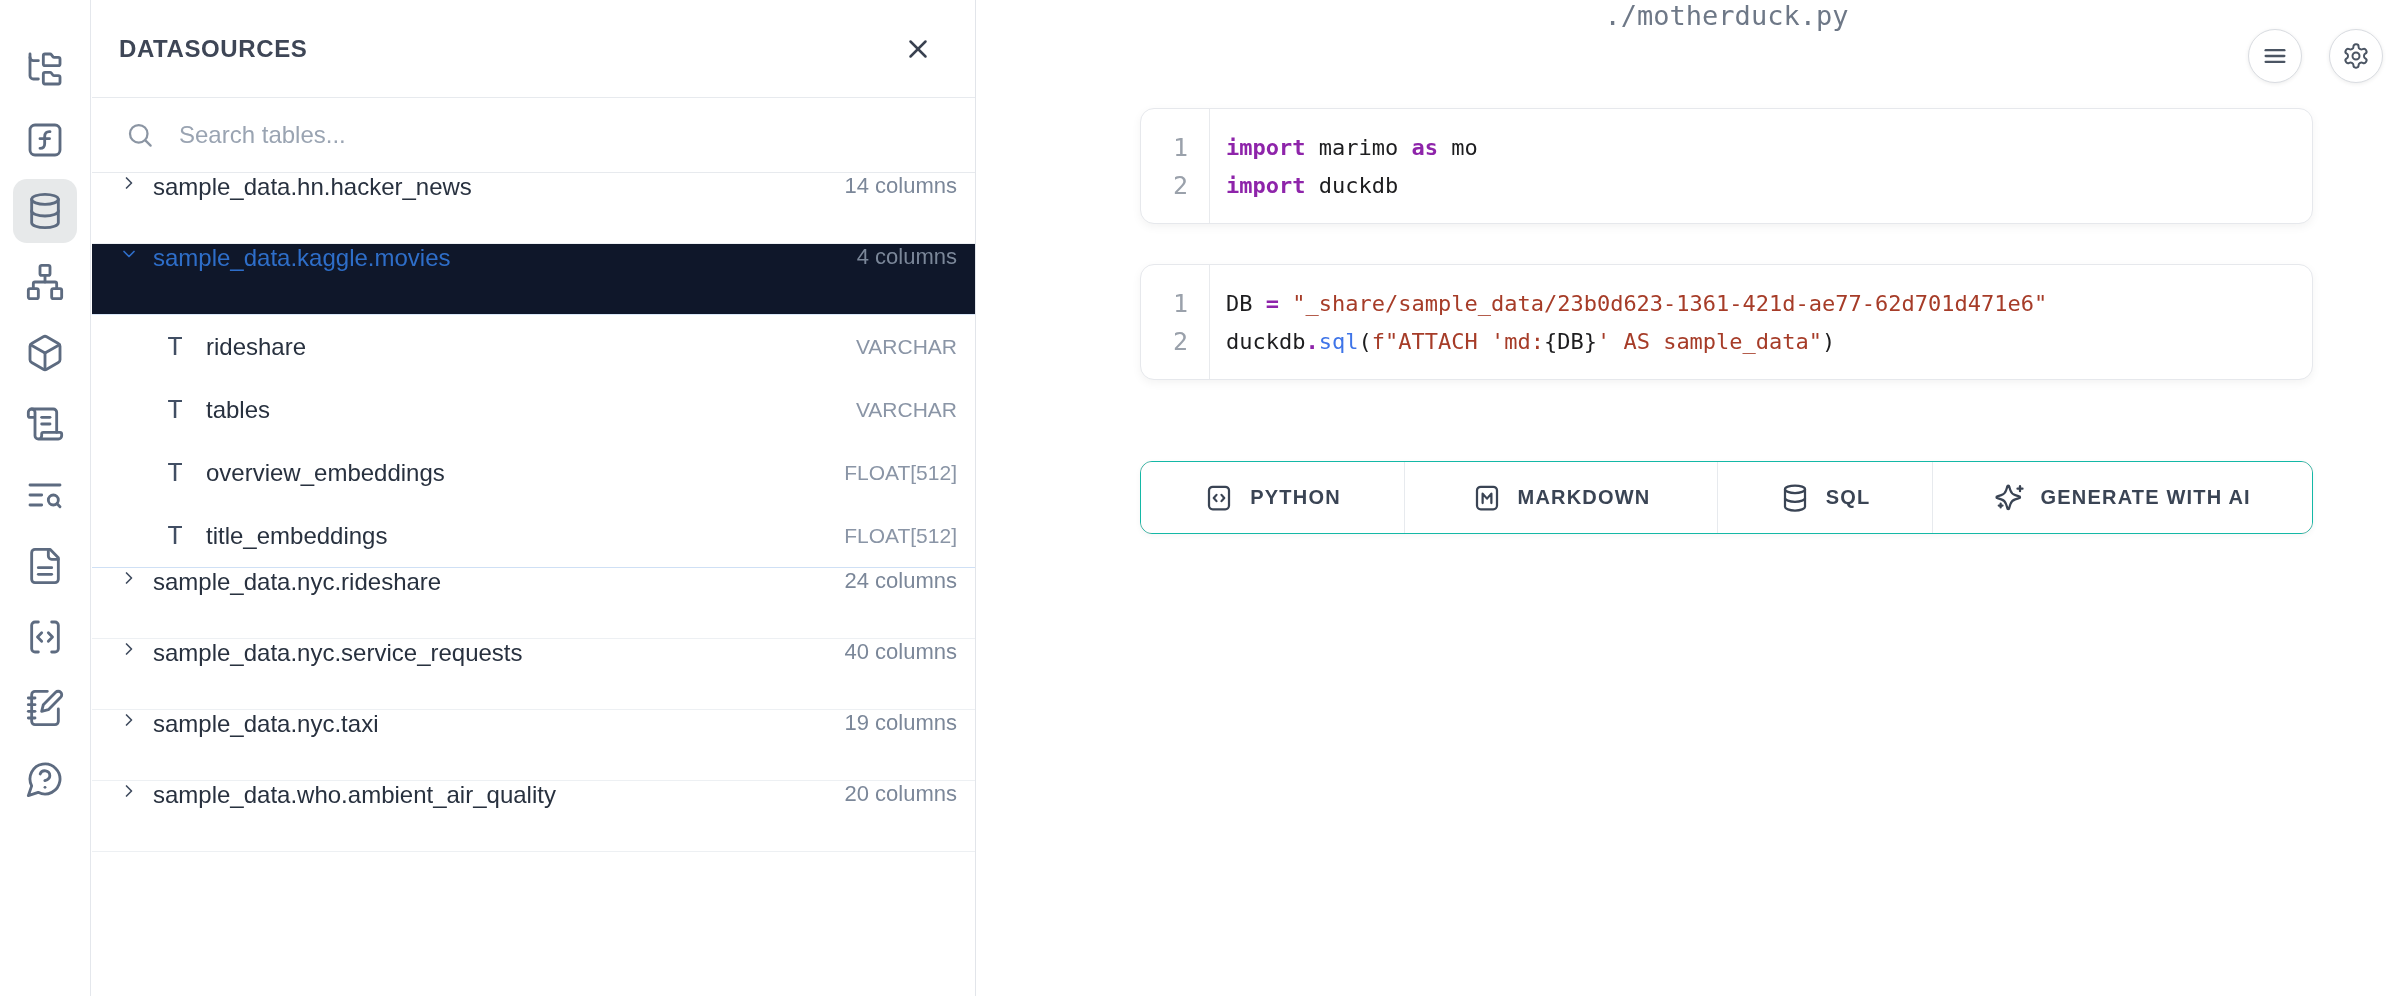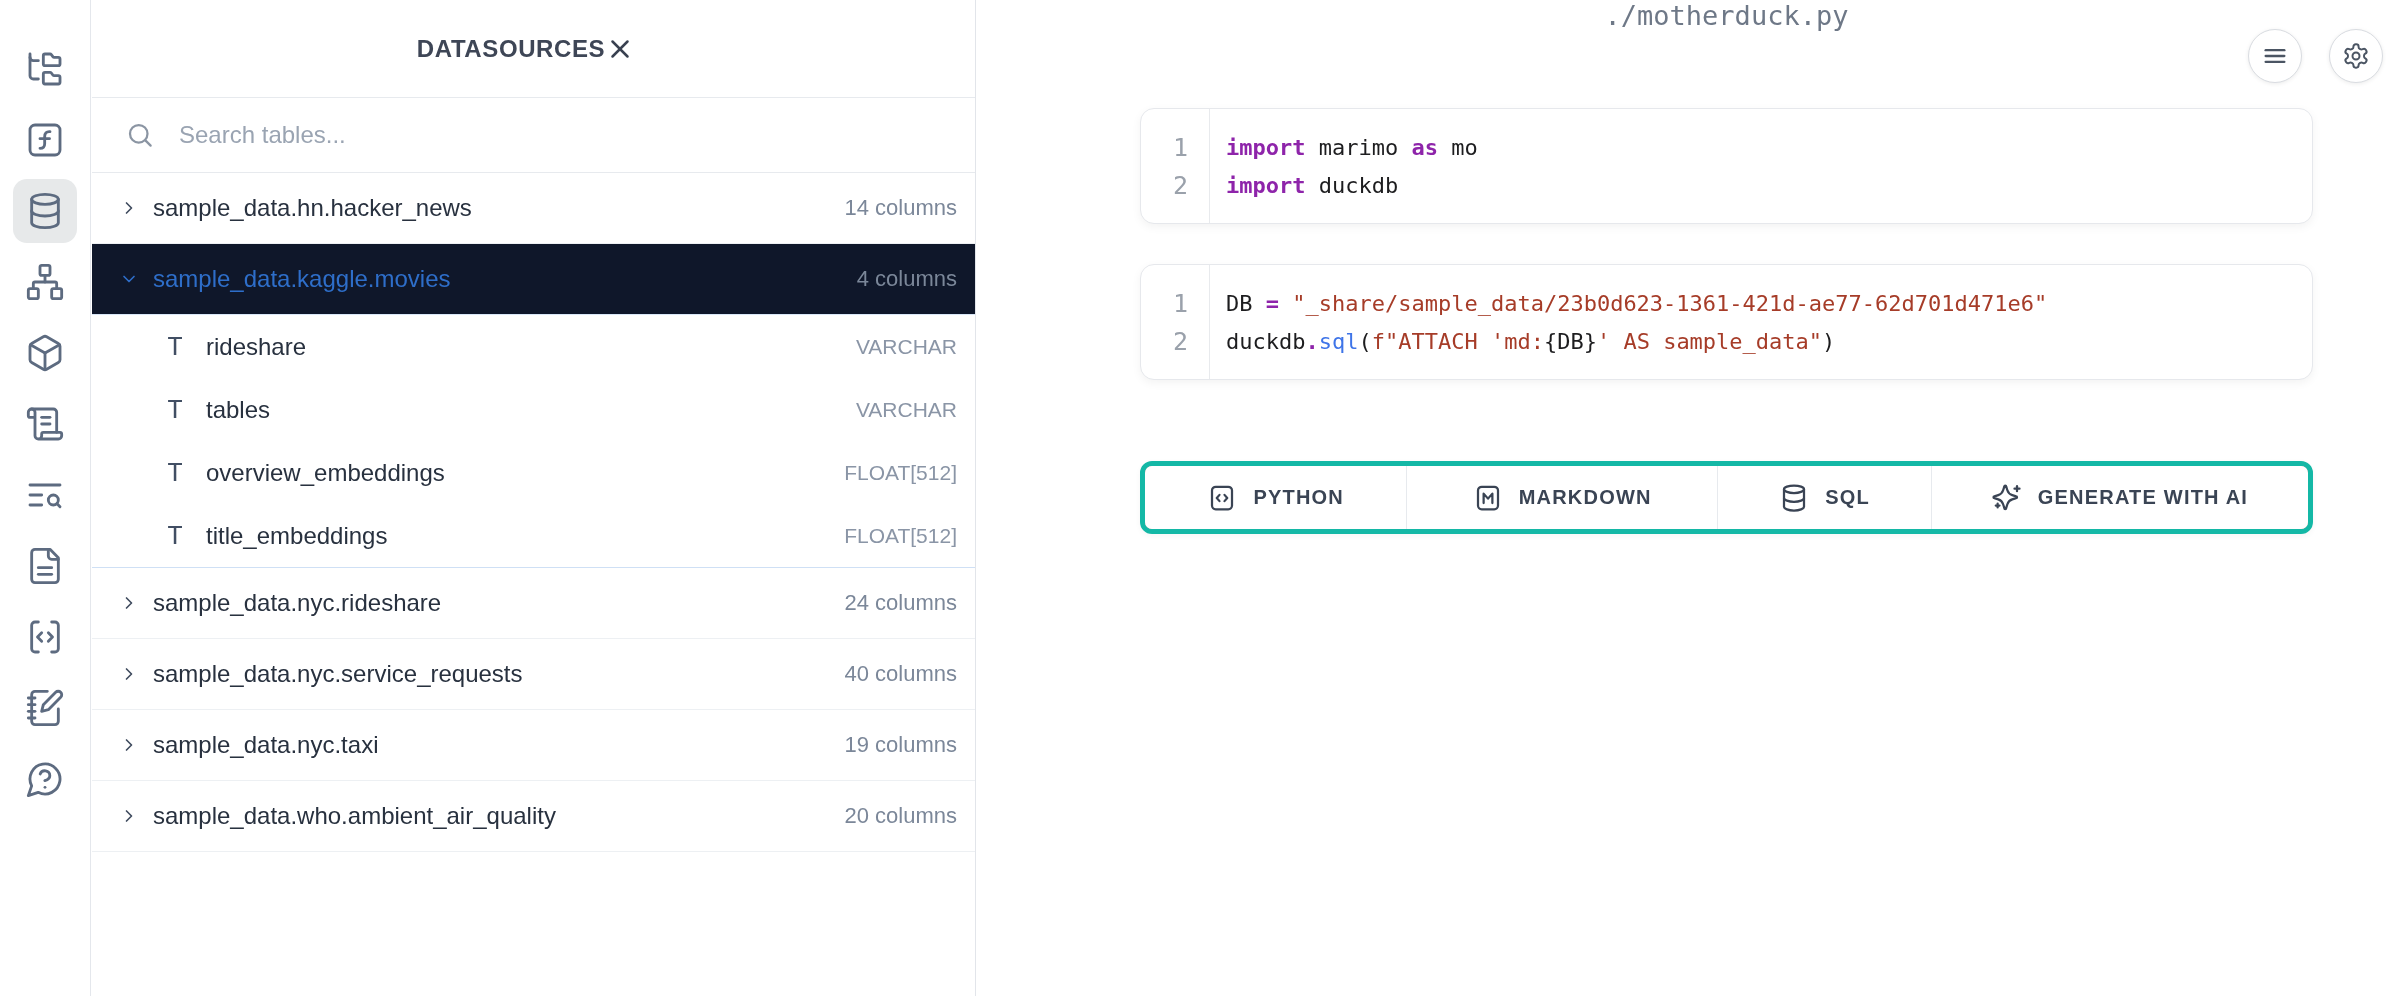--- a/index.html
+++ b/index.html
@@ -21,37 +21,37 @@
   }
   .side-item.active{background:#e7e9ea}
   .side-item svg{width:40px;height:40px}
   
   .panel{
     position:absolute;left:92px;top:0;width:884px;height:996px;background:#fff;
     border-right:1px solid #e2e5ea;box-sizing:border-box;
   }
   .panel-header{
     height:98px;border-bottom:1px solid #e7eaee;display:flex;align-items:center;
-    justify-content:center;padding:0 42px 0 27px;box-sizing:border-box;
+    justify-content:space-between;padding:0 42px 0 27px;box-sizing:border-box;
   }
   .panel-title{font-size:24px;font-weight:bold;color:#3e4656;letter-spacing:.6px}
   .close-btn{background:none;border:none;padding:0;color:#394150;cursor:pointer;display:flex}
   .close-btn svg{width:30px;height:30px}
   .search-row{
     height:75px;border-bottom:1px solid #e7eaee;display:flex;align-items:center;
     padding:0 20px 0 33px;gap:22px;box-sizing:border-box;
   }
   .search-row svg{width:30px;height:30px;color:#8b95a3;flex:none}
   .search-input{
     border:none;outline:none;flex:1;font-size:24px;color:#26303d;
     font-family:"Liberation Sans",sans-serif;background:transparent;
   }
   .search-input::placeholder{color:#9aa4b2}
   .t-row{
-    height:71px;display:flex;align-items:center;gap:14px;cursor:pointer;
+    height:71px;display:flex;align-items:flex-start;gap:14px;cursor:pointer;
     border-bottom:1px solid #edf0f3;padding:0 18px 0 27px;box-sizing:border-box;background:#fff;
   }
   .t-row .chev{width:20px;height:20px;flex:none;display:flex;color:#3f4b5e}
   .t-row .chev svg{width:20px;height:20px}
   .t-name{font-size:24px;color:#28313f;flex:1;white-space:nowrap;overflow:hidden}
   .t-count{font-size:22px;color:#7b8799;flex:none}
   .t-row.selected{background:#0f172a;border-bottom:1px solid #d9e7f8}
   .t-row.selected .t-name{color:#2e6ec9}
   .t-row.selected .chev{color:#2e6ec9}
   .cols{border-bottom:1px solid #cfe0f5}
@@ -99,21 +99,21 @@
   .code-line{
     height:38px;display:flex;align-items:center;white-space:pre;
     font-family:"DejaVu Sans Mono",monospace;font-size:22px;color:#1d1d1f;
   }
   .tok-kw{color:#8e24aa;font-weight:bold}
   .tok-op{color:#8e24aa;font-weight:bold}
   .tok-str{color:#a63c28}
   .tok-fn{color:#3e74e8}
   .add-bar{
     margin-top:81px;height:73px;display:flex;background:#fca5a5;
-    border:5px solid #14b8a6;border-radius:12px;overflow:hidden;
+    border:1px solid #14b8a6;border-radius:12px;overflow:hidden;
     box-shadow:0 2px 6px rgba(0,0,0,.04);box-sizing:border-box;
   }
   .add-btn{
     display:flex;align-items:center;justify-content:center;gap:16px;
     background:#fff;border:none;border-right:1px solid #e7eaee;cursor:pointer;
     color:#3a4454;font-family:"Liberation Sans",sans-serif;
   }
   .add-btn:last-child{border-right:none}
   .add-btn .lbl{font-size:20px;font-weight:bold;letter-spacing:1.2px}
   .add-btn svg{width:30px;height:30px;flex:none}

